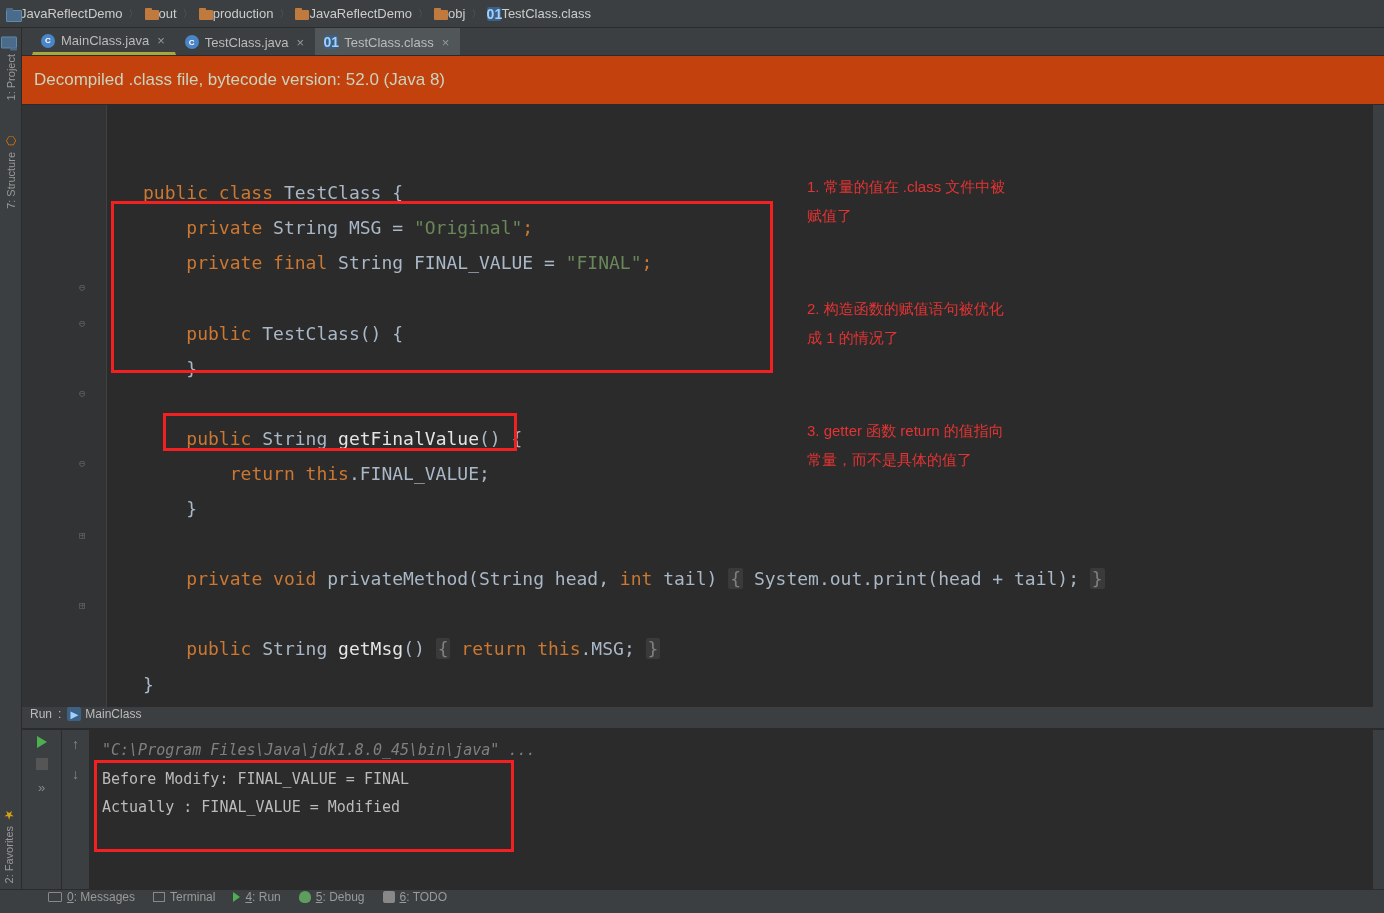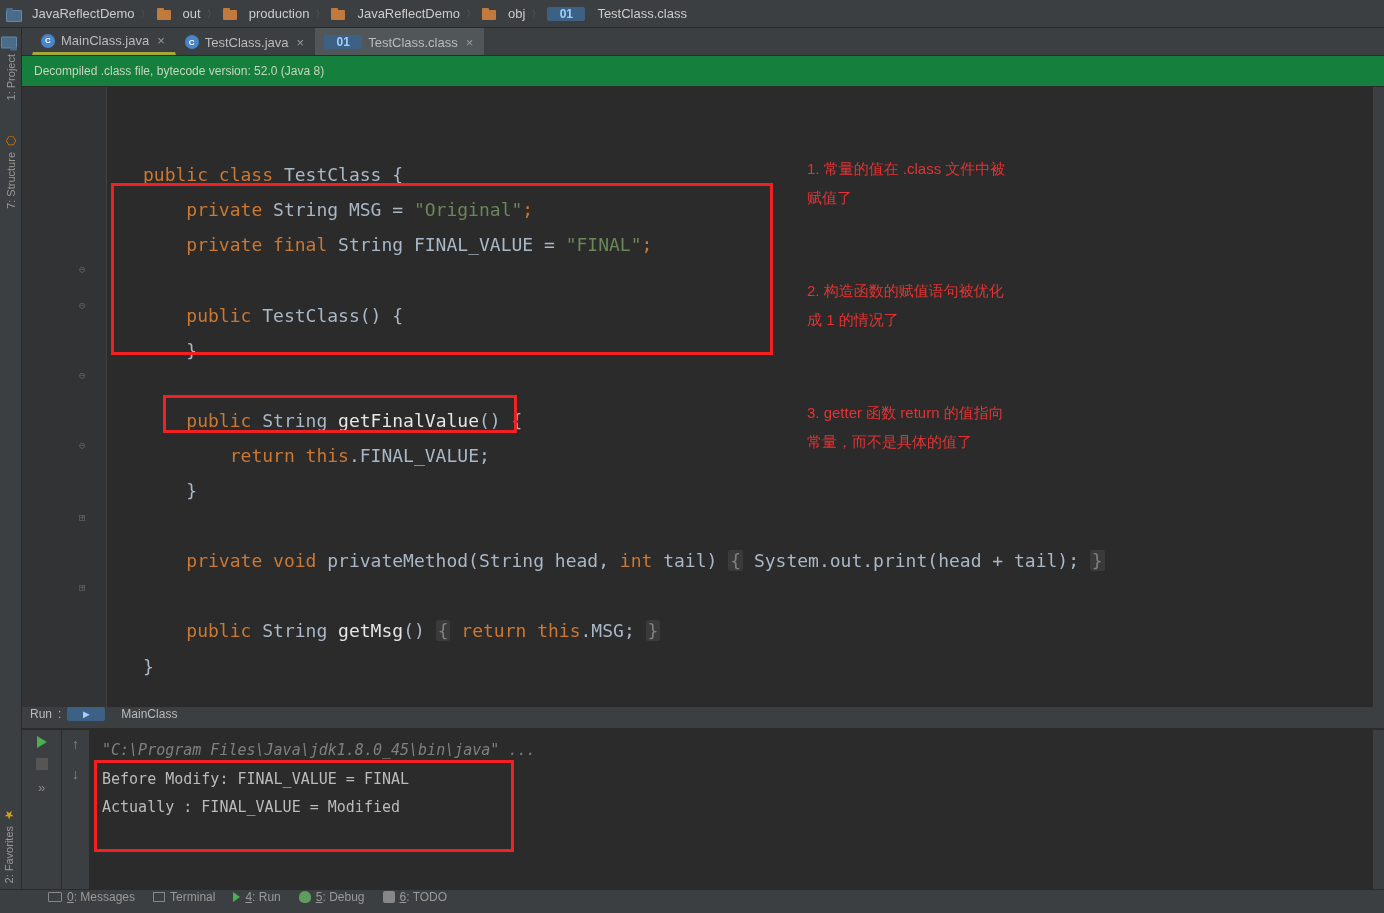--- a/index.html
+++ b/index.html
@@ -16,28 +16,28 @@
 }
 .topbar {
   height: 28px;
   background: #3c3f41;
   border-bottom: 1px solid #2b2b2b;
   display: flex;
   align-items: center;
   padding: 0 6px;
 }
 .breadcrumb { display: flex; align-items: center; gap: 4px; }
-.bc-item { display: flex; align-items: center; gap: 12px; color: #cccccc; font-size: 13px; }
+.bc-item { display: flex; align-items: center; gap: 0; color: #cccccc; font-size: 13px; }
 .bc-sep { color: #666; font-size: 10px; padding: 0 2px; }
 .folder-icon { width: 14px; height: 12px; display: inline-block; position: relative; }
 .folder-icon::before { content: ""; position: absolute; left: 0; top: 2px; width: 14px; height: 10px; background: #c17a3e; border-radius: 1px; }
 .folder-icon::after { content: ""; position: absolute; left: 0; top: 0; width: 7px; height: 3px; background: #c17a3e; border-radius: 1px 1px 0 0; }
 .folder-icon.proj::before { background: #4a6b8a; border: 1px solid #6189ae; }
 .folder-icon.proj::after { background: #4a6b8a; }
-.class-icon { width:38px; height:14px; background:#3d6185; border-radius:2px; display:inline-flex; align-items:center; justify-content:center; font-size:12px; color:#9fd0ff; font-weight:bold; }
+.class-icon { width:14px; height:14px; background:#3d6185; border-radius:2px; display:inline-flex; align-items:center; justify-content:center; font-size:14px; color:#9fd0ff; font-weight:bold; }
 
 .main-row { display: flex; flex: 1; min-height: 0; }
 
 .left-strips { display:flex; }
 .left-strip {
   width: 22px;
   background: #3c3f41;
   border-right: 1px solid #2b2b2b;
   display: flex;
   flex-direction: column;
@@ -68,24 +68,24 @@
   font-size: 13px;
   cursor: pointer;
   position: relative;
 }
 .tab.active { background: #515658; }
 .tab.under { border-bottom: 3px solid #a8a838; }
 .tab-close { color: #999; font-size: 13px; padding: 0 2px; }
 .java-ico { width:14px; height:14px; border-radius: 50%; background:#4a86c7; display:inline-flex; align-items:center; justify-content:center; font-size:8px; color:#fff; font-weight:bold; }
 
 .banner {
-  background: #15803d;
+  background: #c2410c;
   color: #c9d4be;
-  padding: 8px 12px;
-  font-size: 12px;
+  padding: 14px 12px;
+  font-size: 17px;
   border-bottom: 1px solid #2b2b2b;
 }
 
 .code-region {
   flex: 1;
   display: flex;
   background: #2b2b2b;
   font-family: "Consolas", "Monaco", monospace;
   font-size: 18px;
   line-height: 1.95;
@@ -261,21 +261,21 @@
         <div style="position:absolute; left:-28px; top:490px; color:#606060; font-size:11px;">⊞</div>
       </div>
       <div class="right-sb"></div>
     </div>
 
     <div style="display:flex;flex-direction:column;">
       <div class="run-header">
         <span>Run</span>
         <span style="margin:0 6px">:</span>
         <span class="class-icon" style="background:#3d6185">▸</span>
-        <span style="margin-left:16px">MainClass</span>
+        <span style="margin-left:4px">MainClass</span>
       </div>
       <div class="bottom-panel">
         <div class="run-side">
           <div class="tri-play"></div>
           <div class="stop-sq"></div>
           <div class="dbl-arrow">»</div>
         </div>
         <div class="run-side2">
           <div class="arrow-up">↑</div>
           <div class="arrow-down">↓</div>

